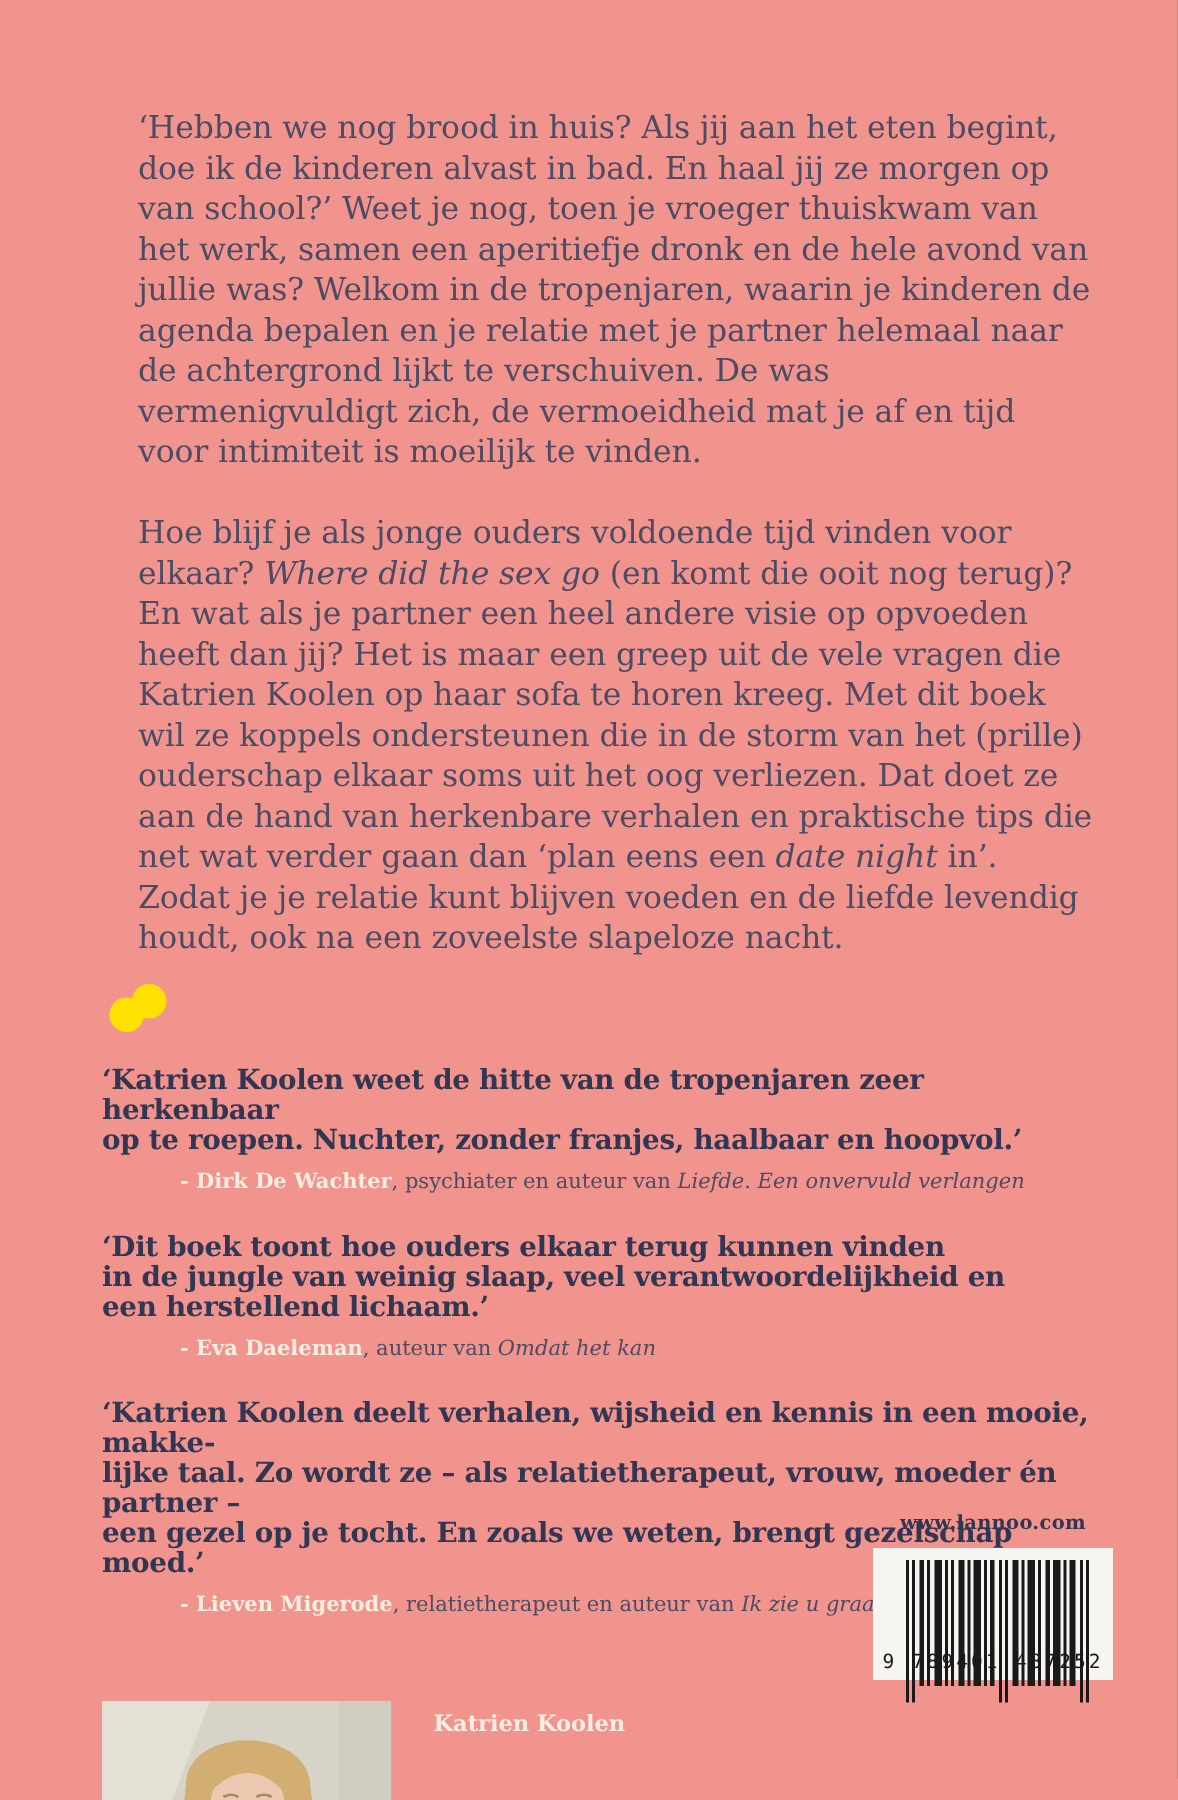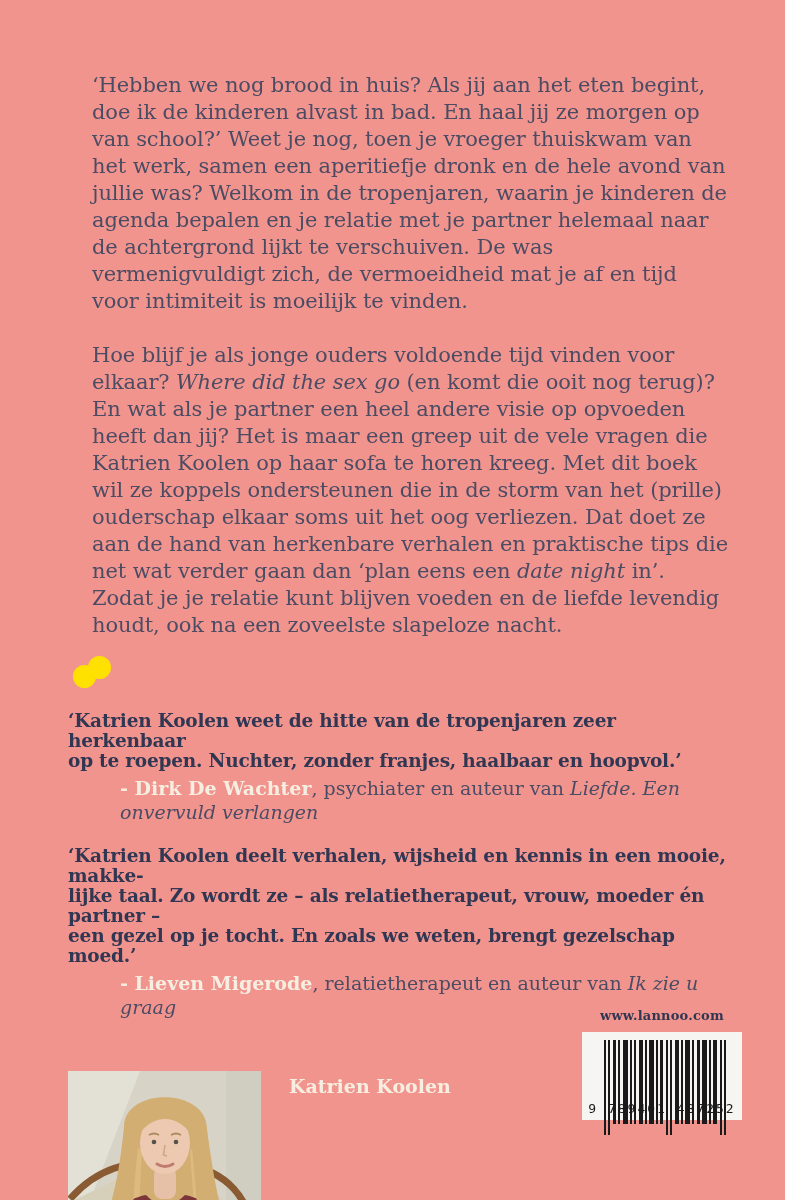--- a/index.html
+++ b/index.html
@@ -42,34 +42,34 @@
     color:var(--quote-color);
     font-weight:bold;
     font-size:18.5px;
     line-height:20px;
     white-space:pre-line;
     letter-spacing:-0.2px;
   }
   .quote-attribution{
     margin-top:5px;
     padding-left:52px;
-    font-size:19px;
+    font-size:14px;
     line-height:24px;
   }
   .author-section{display:flex;margin-top:52px;}
   .author-photo{
     width:193px;height:268px;flex:0 0 193px;
     overflow:hidden;
   }
   .author-photo svg{display:block;width:100%;height:100%;}
   .author-col{margin-left:28px;width:232px;}
   .author-name{
     color:var(--cream-color);
     font-weight:bold;
-    font-size:19px;
+    font-size:15px;
     line-height:26px;
     margin-top:2px;
   }
   .publisher-block{position:absolute;left:582px;top:1008px;width:160px;}
   .publisher-site{
     color:var(--quote-color);
     font-weight:bold;
     font-size:13px;
     text-align:center;
     letter-spacing:0.2px;
@@ -105,20 +105,26 @@
       <span class="dot dot-left"></span>
       <span class="dot dot-right"></span>
     </div>
 
     <div class="quote-block">
       <div class="quote-text">‘Katrien Koolen weet de hitte van de tropenjaren zeer herkenbaar
 op te roepen. Nuchter, zonder franjes, haalbaar en hoopvol.’</div>
       <div class="quote-attribution"><span class="seg-name">- Dirk De Wachter</span><span>, psychiater en auteur van </span><span class="seg-it">Liefde. Een onvervuld verlangen</span></div>
     </div>
 
+    <div class="quote-block">
+      <div class="quote-text">‘Dit boek toont hoe ouders elkaar terug kunnen vinden
+in de jungle van weinig slaap, veel verantwoordelijkheid en
+een herstellend lichaam.’</div>
+      <div class="quote-attribution"><span class="seg-name">- Eva Daeleman</span><span>, auteur van </span><span class="seg-it">Omdat het kan</span></div>
+    </div>
 
     <div class="quote-block">
       <div class="quote-text">‘Katrien Koolen deelt verhalen, wijsheid en kennis in een mooie, makke-
 lijke taal. Zo wordt ze – als relatietherapeut, vrouw, moeder én partner –
 een gezel op je tocht. En zoals we weten, brengt gezelschap moed.’</div>
       <div class="quote-attribution"><span class="seg-name">- Lieven Migerode</span><span>, relatietherapeut en auteur van </span><span class="seg-it">Ik zie u graag</span></div>
     </div>
 
     <div class="author-section">
       <div class="author-photo">

